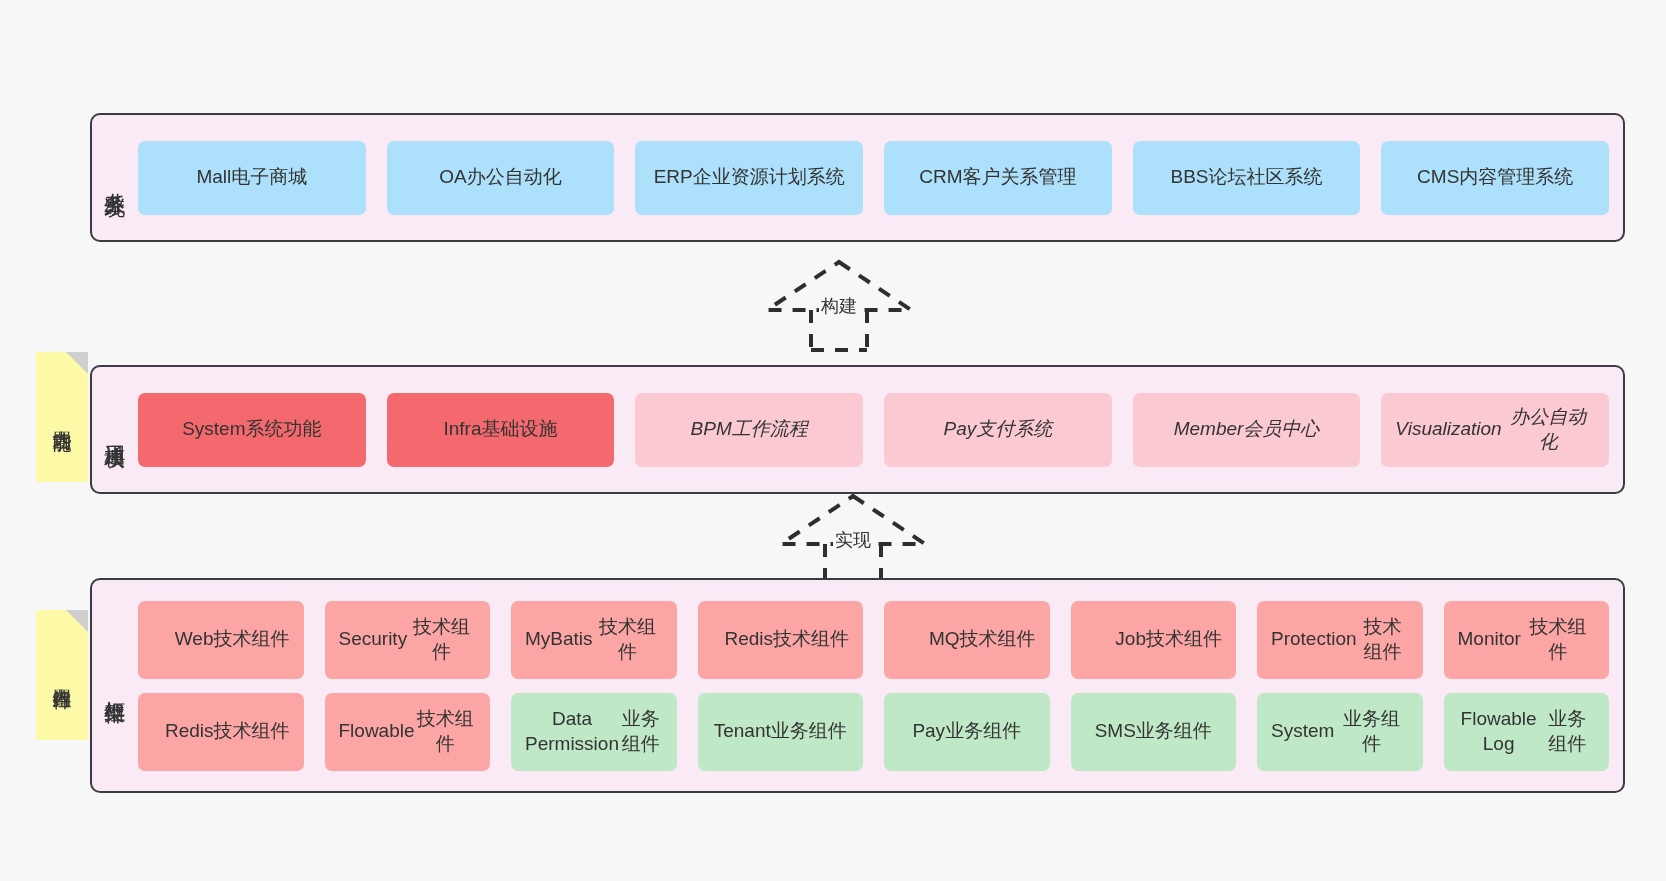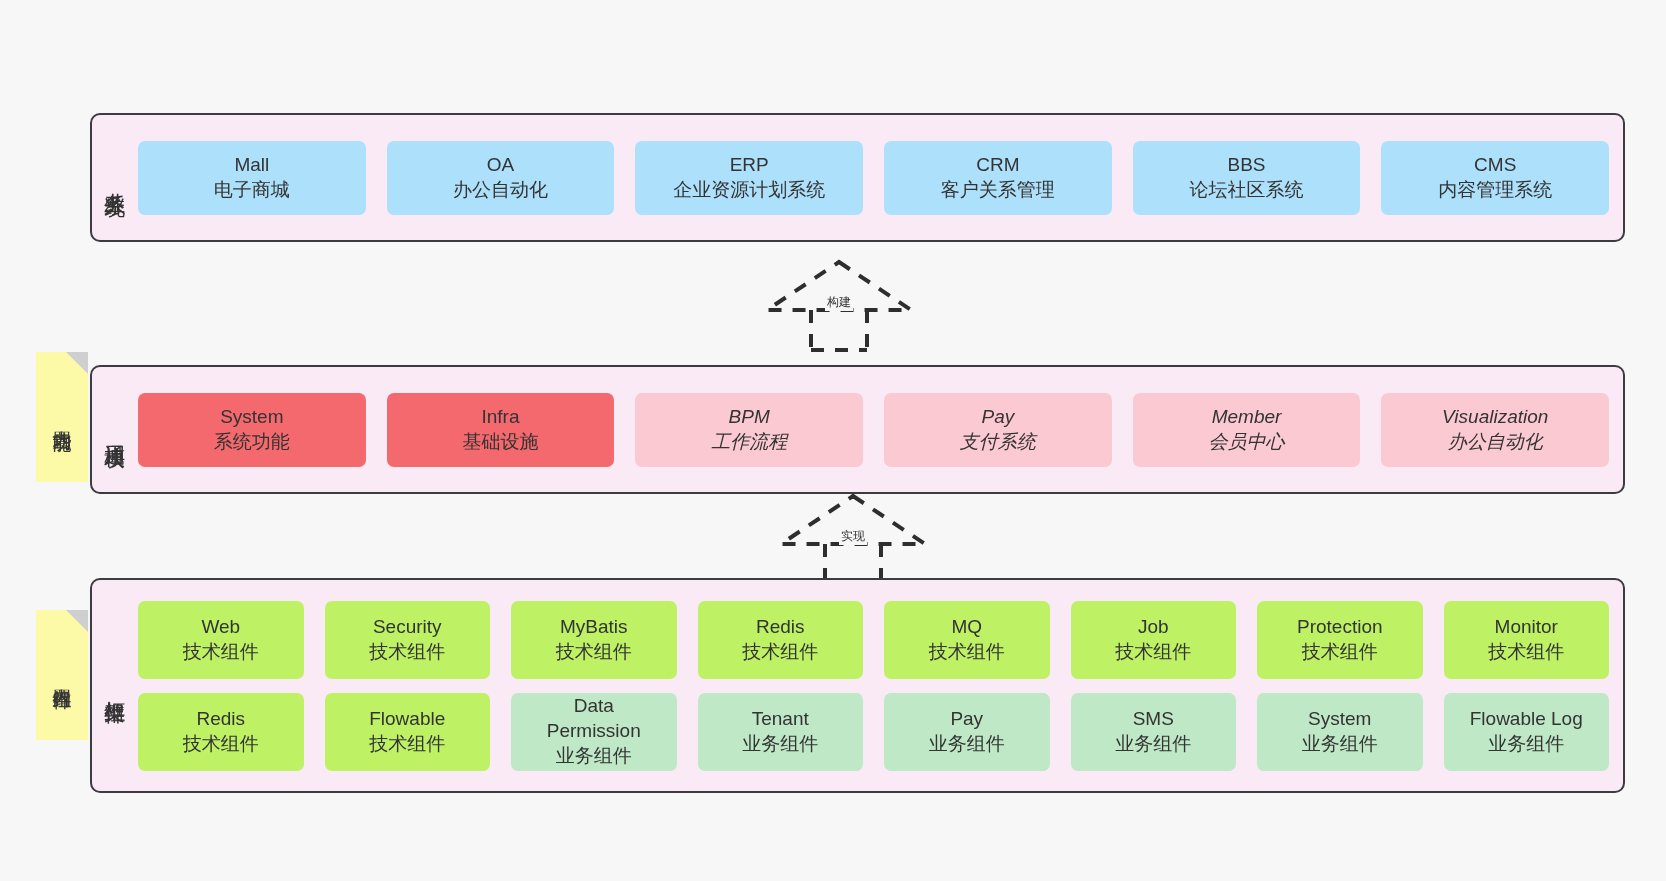--- a/index.html
+++ b/index.html
@@ -62,38 +62,38 @@
     display: flex;
     gap: 21px;
     align-items: stretch;
   }
 
   
   .card {
     flex: 1 1 0;
     border-radius: 7px;
     display: flex;
-    flex-direction: column;
+    flex-direction: row;
     align-items: center;
     justify-content: center;
     text-align: center;
     font-size: 19px;
     line-height: 1.3;
     color: #333333;
     box-sizing: border-box;
     padding: 4px 14px;
     user-select: none;
   }
   .card .t-en  { display: block; }
   .card .t-zh  { display: block; }
 
   .c-blue       { background: #ade0fa; }
   .c-red        { background: #f4696d; }
   .c-pink       { background: #fbc9d1; font-style: italic; }
-  .c-green      { background: #bef264; }
+  .c-green      { background: #fca5a5; justify-content: flex-end; }
   .c-greenlight { background: #bfe8c6; }
 
   
   #layer-business { left: 90px;  top: 113px; width: 1535px; height: 129px; }
   #layer-common   { left: 90px;  top: 365px; width: 1535px; height: 129px; }
   #layer-frame    { left: 90px;  top: 578px; width: 1535px; height: 215px; }
 
   #layer-business .card { height: 74px; }
   #layer-common   .card { height: 74px; }
   #layer-frame    .card { height: 78px; }
@@ -136,21 +136,21 @@
   #arrow-build   { left: 751px; top: 256px; }
   #arrow-impl    { left: 765px; top: 490px; }
 
   .arrow-group svg { display: block; overflow: visible; }
 
   .arrow-label {
     position: absolute;
     left: 50%;
     transform: translateX(-50%);
     top: 38px;
-    font-size: 12px;
+    font-size: 18px;
     color: #333333;
     background: #f7f7f7;
     padding: 0 2px;
     white-space: nowrap;
     user-select: none;
   }
 </style>
 </head>
 <body>
 

